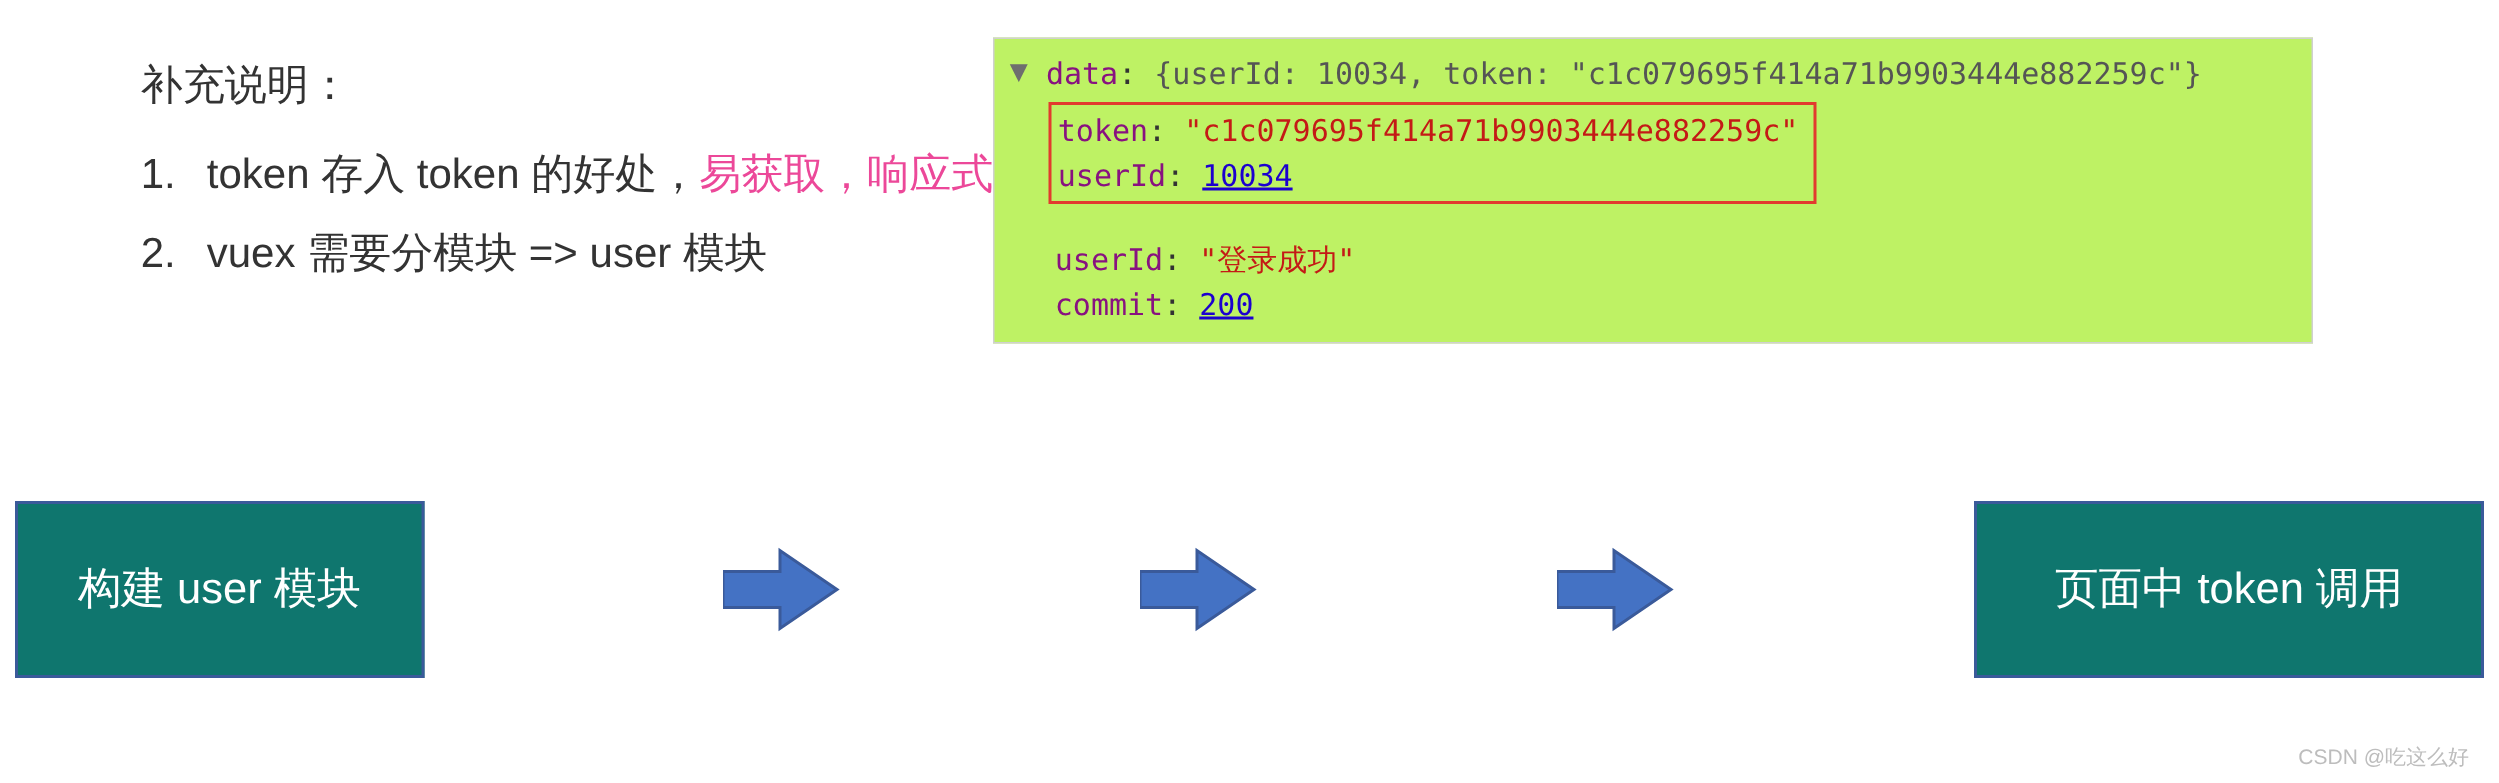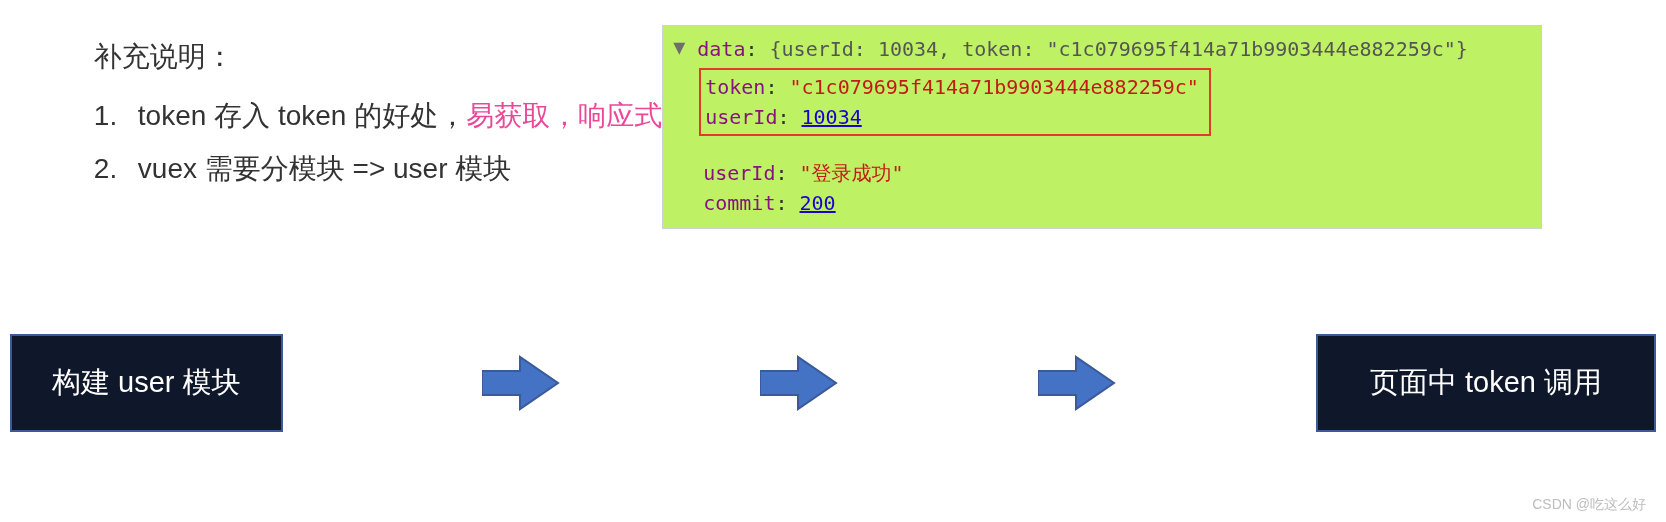--- a/index.html
+++ b/index.html
@@ -52,28 +52,28 @@
   }
   .devtools-panel .indent { padding-left: 30px; }
   .flow-row {
     display: flex;
     align-items: center;
     justify-content: space-between;
     padding: 0 10px;
     margin-top: 105px;
   }
   .flow-box {
-    background: #0f172a;
+    background: #0f766e;
     color: #fff;
     border: 2px solid #3a5a9a;
     display: flex;
     align-items: center;
     justify-content: center;
     font-size: 29px;
-    height: 98px;
+    height: 118px;
     padding: 0 40px;
     min-width: 250px;
     text-align: center;
     white-space: nowrap;
   }
   .arrow svg { display: block; }
   .watermark {
     position: absolute;
     right: 20px;
     bottom: 8px;

